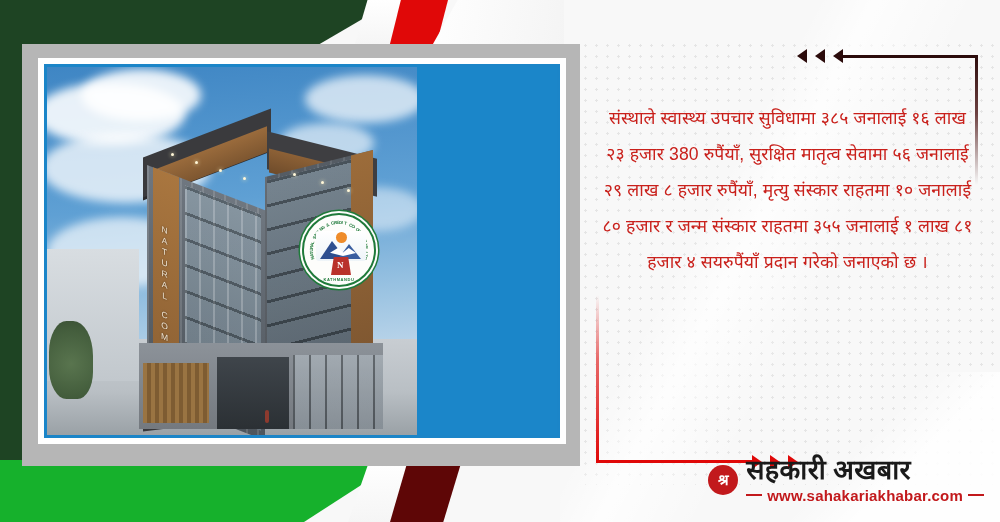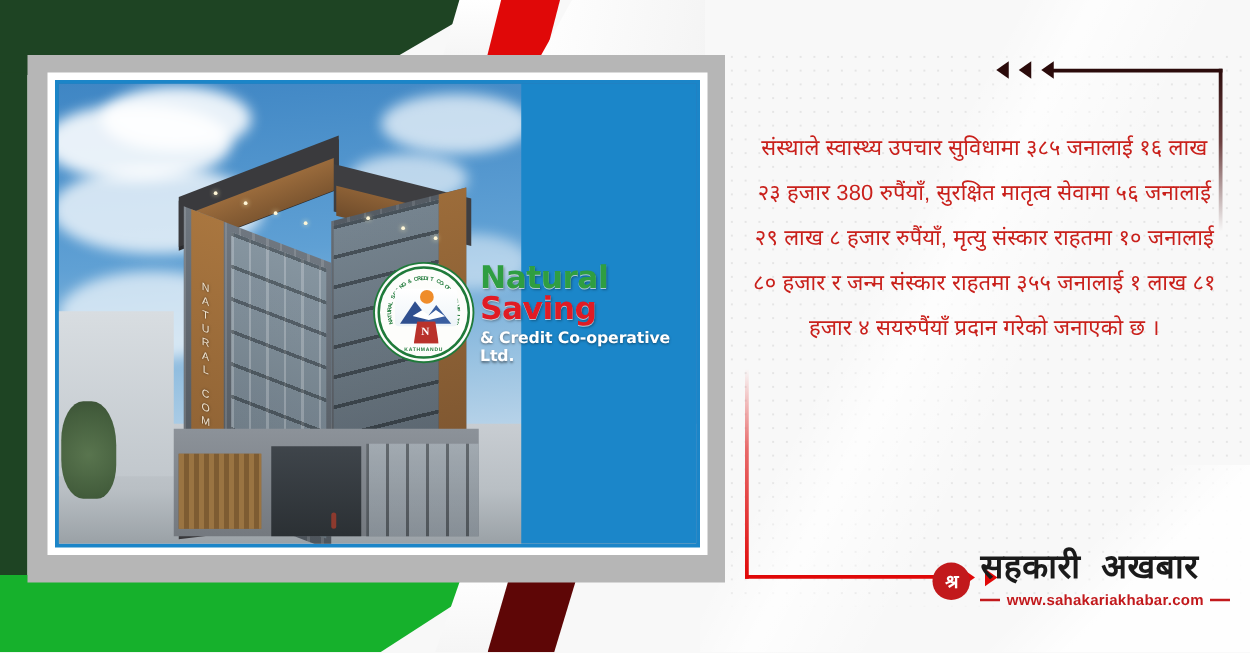--- a/index.html
+++ b/index.html
@@ -345,40 +345,40 @@
   }
   .tri-right{
     position:absolute; bottom:53px; width:0; height:0;
     border-top:7px solid transparent; border-bottom:7px solid transparent;
     border-left:10px solid #E00808;
   }
   .tr1{ left:752px; } .tr2{ left:770px; } .tr3{ left:788px; }
 
   
   .brand{
-    position:absolute; right:16px; bottom:31px; height:52px;
+    position:absolute; right:16px; bottom:16px; height:52px;
     display:flex; align-items:center; gap:8px;
   }
   .brand-mark{
     position:relative; width:30px; height:30px; border-radius:50%;
     background:#C2191C; flex:0 0 auto;
     display:flex; align-items:center; justify-content:center;
   }
   .brand-mark .glyph{
     color:#fff; font-size:15px; font-weight:bold; line-height:1;
     font-family:"DejaVu Sans", sans-serif;
   }
   .brand-text{ display:flex; flex-direction:column; }
   .brand-title{
     font-size:27px; font-weight:bold; color:#1a1a1a; line-height:1;
     letter-spacing:.4px;
-    font-family:Liberation Mono, monospace;
+    font-family:Liberation Serif, serif;
   }
   .brand-url{
-    margin-top:3px; font-size:12px; font-weight:bold; color:#C2191C;
+    margin-top:3px; font-size:15px; font-weight:bold; color:#C2191C;
     letter-spacing:.2px; text-align:center;
     display:flex; align-items:center; gap:5px; justify-content:space-between;
   }
   .brand-url .dash{ display:inline-block; width:16px; height:1.5px; background:#C2191C; }
 
   
   .corner-sheen{
     position:absolute; right:0; bottom:0; width:210px; height:150px;
     background:linear-gradient(135deg, rgba(255,255,255,0) 40%, rgba(255,255,255,.9) 60%);
     pointer-events:none;
@@ -528,27 +528,20 @@
               <div class="sun"></div>
               <div class="mtn"></div>
               <div class="mtn2"></div>
               <div class="bird"></div>
             </div>
             <div class="vase"></div>
             <div class="vase-n">N</div>
             <div class="year">2065</div>
             <div class="city">KATHMANDU</div>
           </div>
-          <div class="logo-words">
-            <div class="logo-line1">
-              <span class="w1">Natural</span>
-              <span class="w2">Saving</span>
-            </div>
-            <div class="logo-line2">&amp; Credit Co-operative Ltd.</div>
-          </div>
         </div>
 
       </div>
     </div>
   </div>
 
   <div class="top-rule"></div>
   <div class="top-rule-v"></div>
   <div class="tri-left tl1"></div>
   <div class="tri-left tl2"></div>

